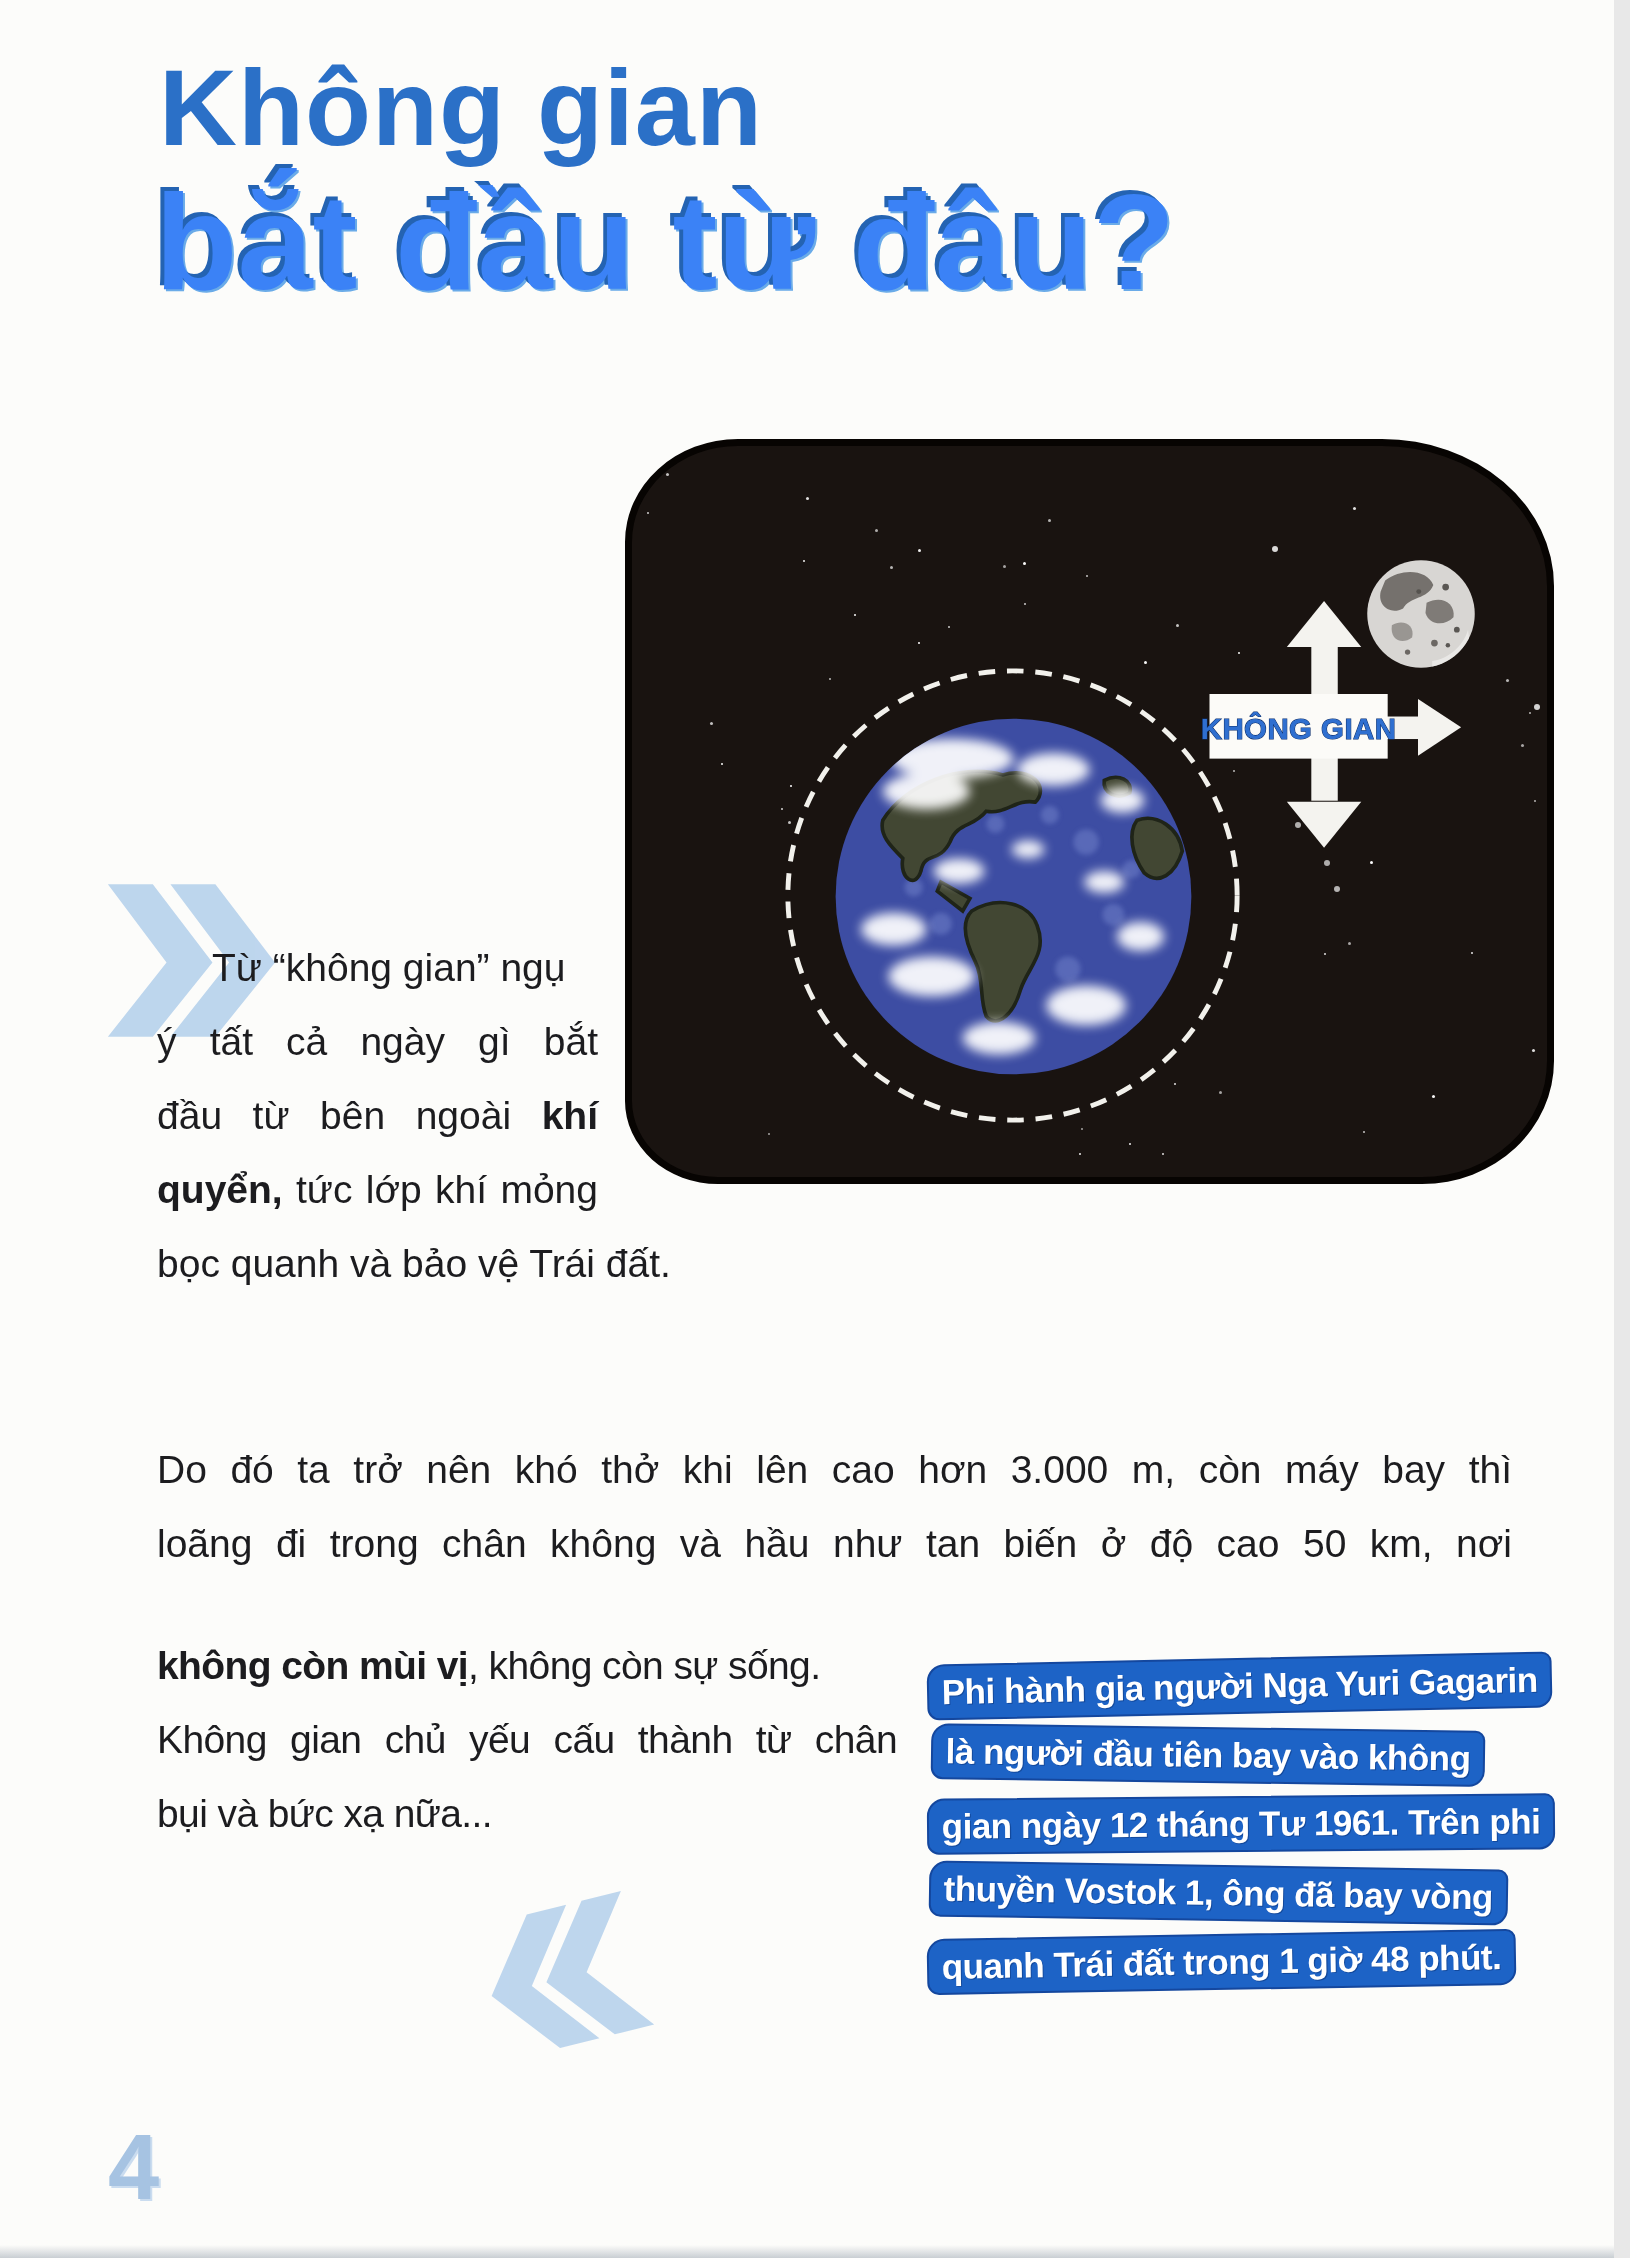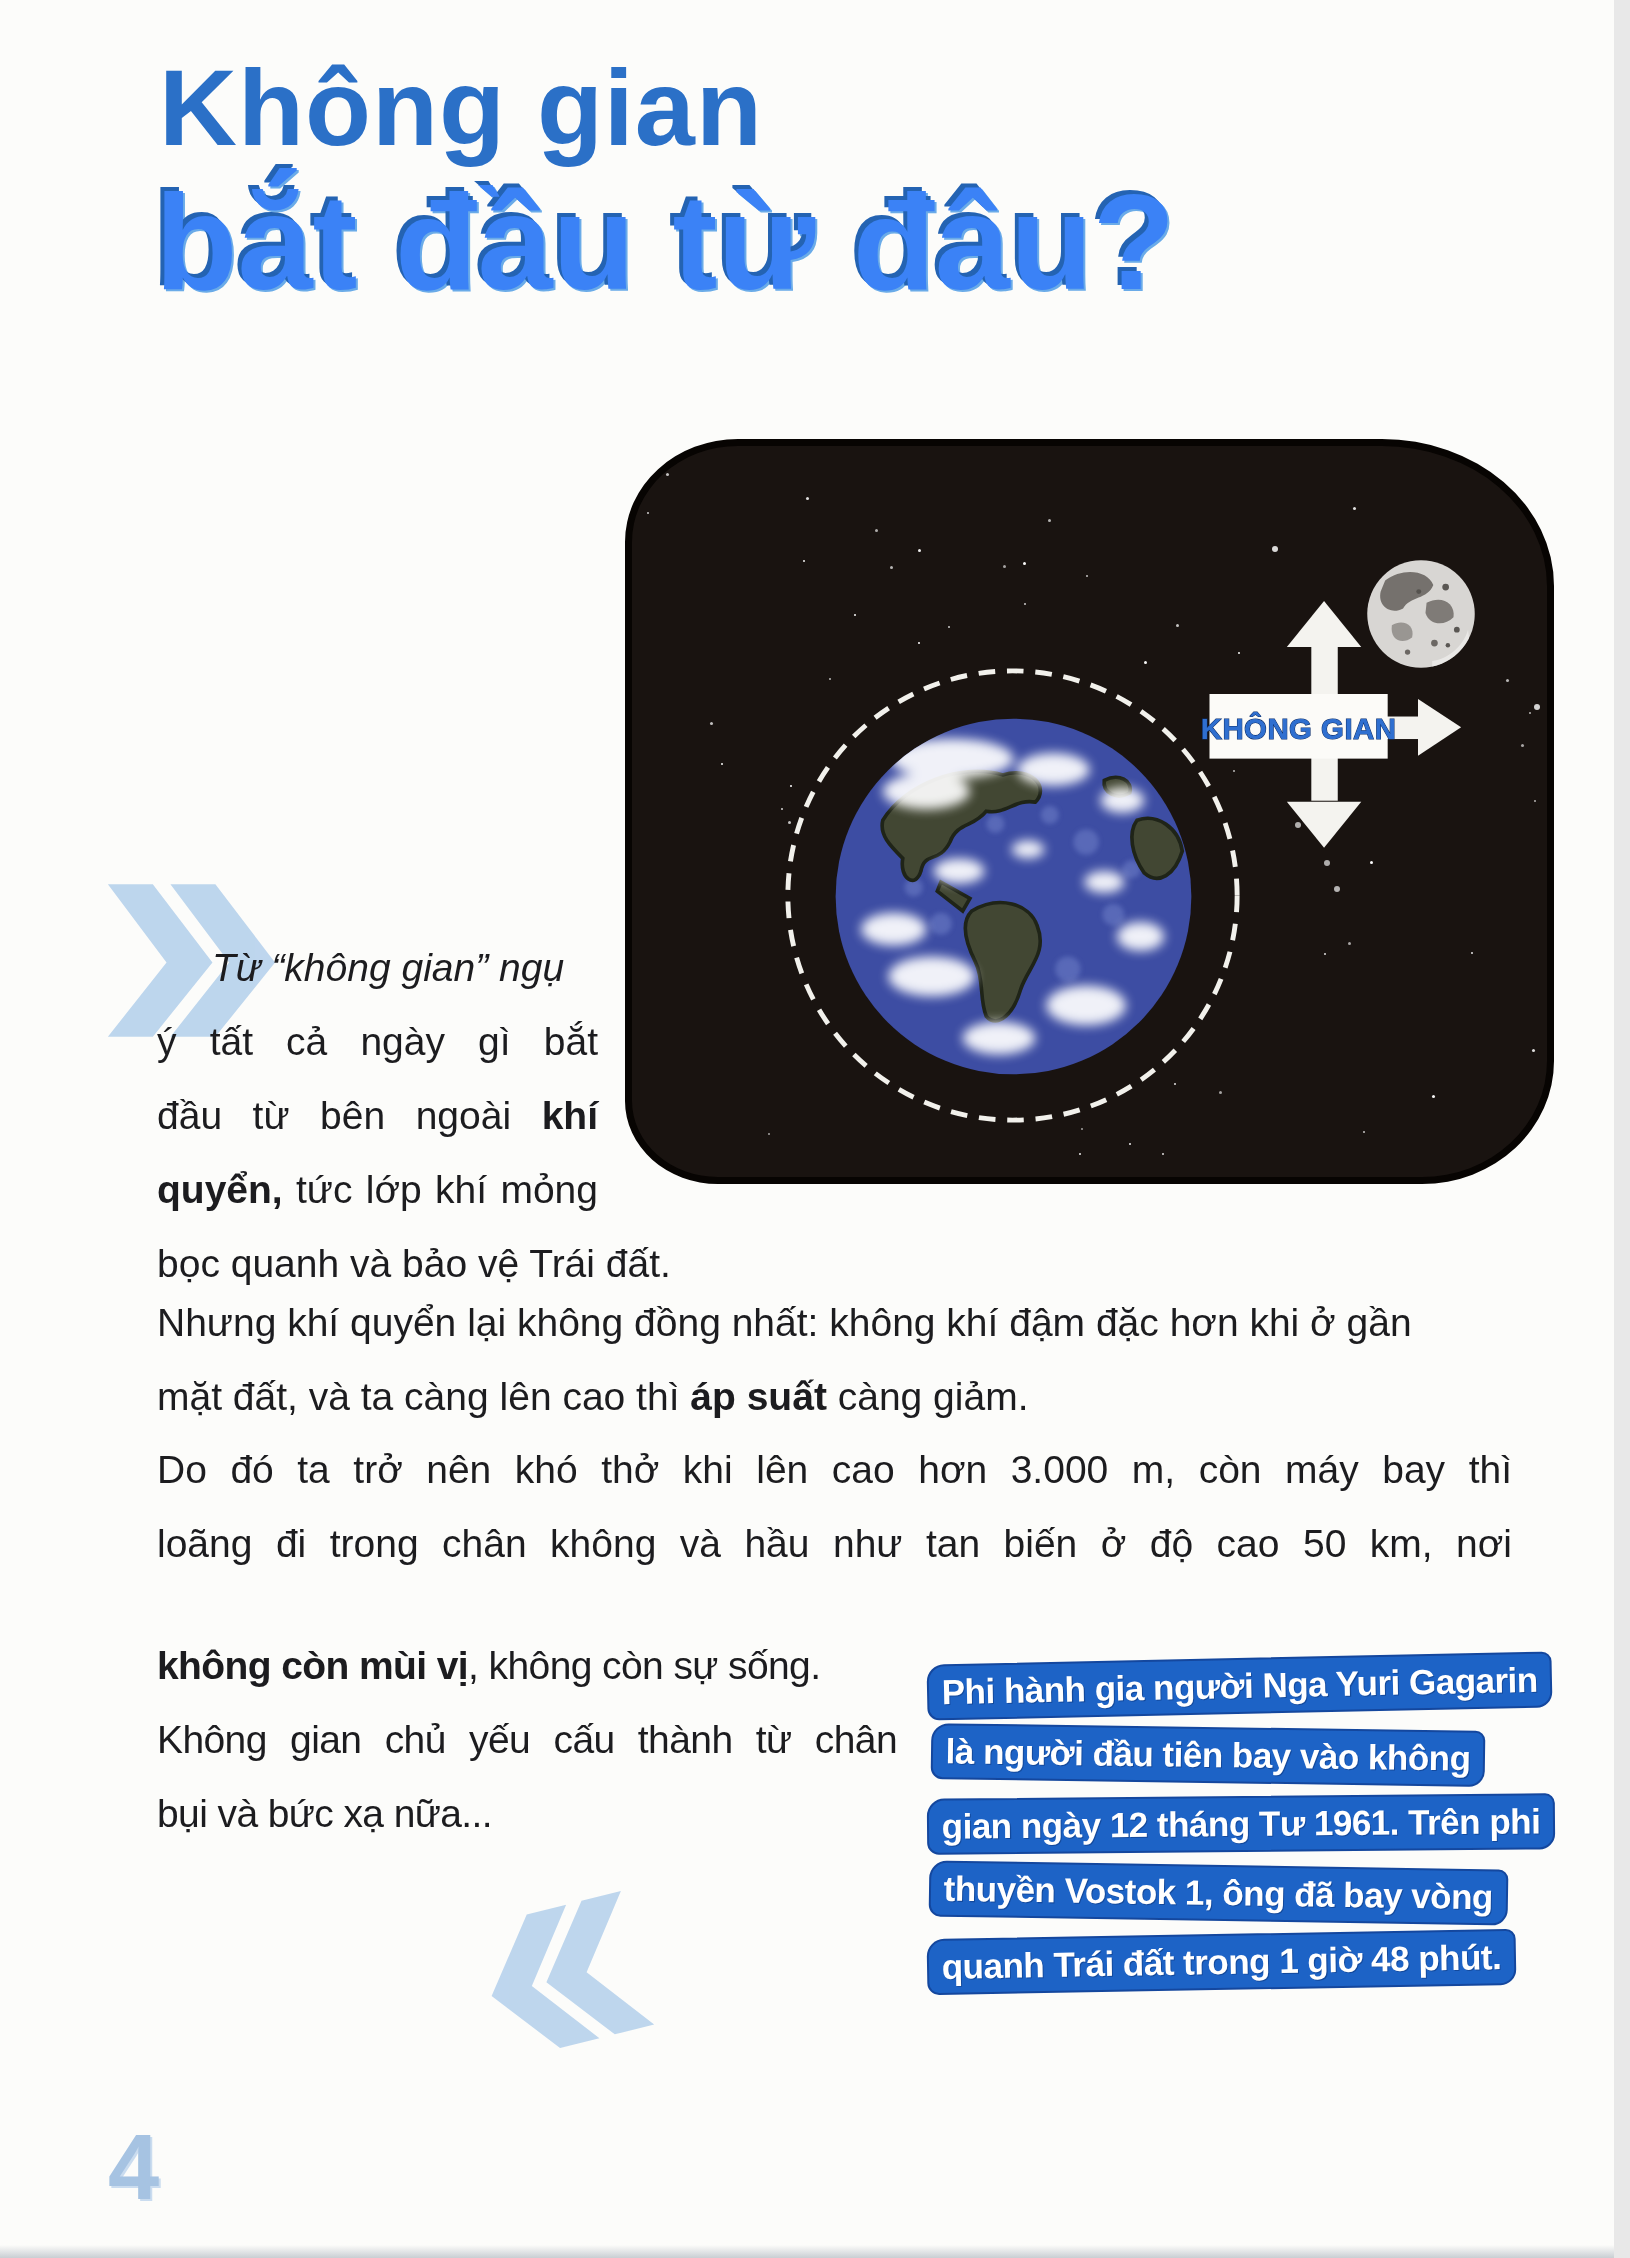--- a/index.html
+++ b/index.html
@@ -30,21 +30,21 @@
   .chevron{position:absolute;z-index:1;}
   .chev-open{left:102px;top:880px;width:174px;height:161px;}
   .chev-close{left:488px;top:1903px;width:157px;height:145px;transform:rotate(-14deg);}
 
   
   .par{position:absolute;z-index:2;font-size:39px;line-height:74px;color:#1c1c1f;}
   .par .line{display:block;white-space:nowrap;height:74px;}
   .par .line.just{white-space:normal;text-align:justify;text-align-last:justify;}
   .par .b{font-weight:700;}
   .p1{left:157px;top:931px;width:441px;}
-  .p1 .line:first-child{padding-left:55px;font-style:italic;}
+  .p1 .line:first-child{padding-left:55px;}
   .p2{left:157px;top:1286px;width:1353px;}
   .p3a{left:157px;top:1433px;width:1355px;}
   .p3b{left:157px;top:1629px;width:740px;letter-spacing:-0.6px;}
 
   
   .factbox{position:absolute;left:927px;top:1658px;width:647px;z-index:4;}
   .blobrow{height:69px;}
   .blob{display:inline-block;background:#1d63c6;border:2.9px solid #14479e;color:#ffffff;
         font-size:35px;font-weight:700;letter-spacing:-0.5px;line-height:1.15;
         padding:5.9px 12.7px;border-radius:17.6px 9.8px 15.7px 11.8px;white-space:nowrap;
@@ -212,24 +212,20 @@
   </svg>
 
   <div class="par p1">
       <div class="line"><span>Từ “không gian” ngụ</span></div>
       <div class="line just"><span>ý tất cả ngày gì bắt</span></div>
       <div class="line just"><span>đầu từ bên ngoài </span><span class="b">khí</span></div>
       <div class="line just"><span class="b">quyển,</span><span> tức lớp khí mỏng</span></div>
       <div class="line"><span>bọc quanh và bảo vệ Trái đất.</span></div>
     </div>
 
-  <div class="par p2">
-      <div class="line"><span>Nhưng khí quyển lại không đồng nhất: không khí đậm đặc hơn khi ở gần</span></div>
-      <div class="line"><span>mặt đất, và ta càng lên cao thì </span><span class="b">áp suất</span><span> càng giảm.</span></div>
-    </div>
 
   <div class="par p3a">
       <div class="line just"><span>Do đó ta trở nên khó thở khi lên cao hơn 3.000 m, còn máy bay thì</span></div>
       <div class="line just"><span>loãng đi trong chân không và hầu như tan biến ở độ cao 50 km, nơi</span></div>
     </div>
 
   <div class="par p3b">
       <div class="line"><span class="b">không còn mùi vị</span><span>, không còn sự sống.</span></div>
       <div class="line just"><span>Không gian chủ yếu cấu thành từ chân</span></div>
       <div class="line"><span>bụi và bức xạ nữa...</span></div>

